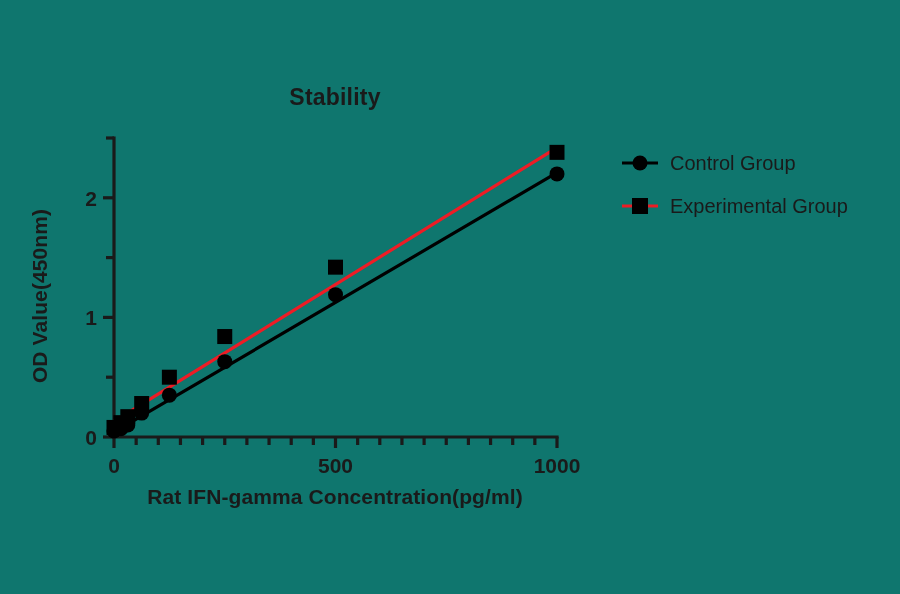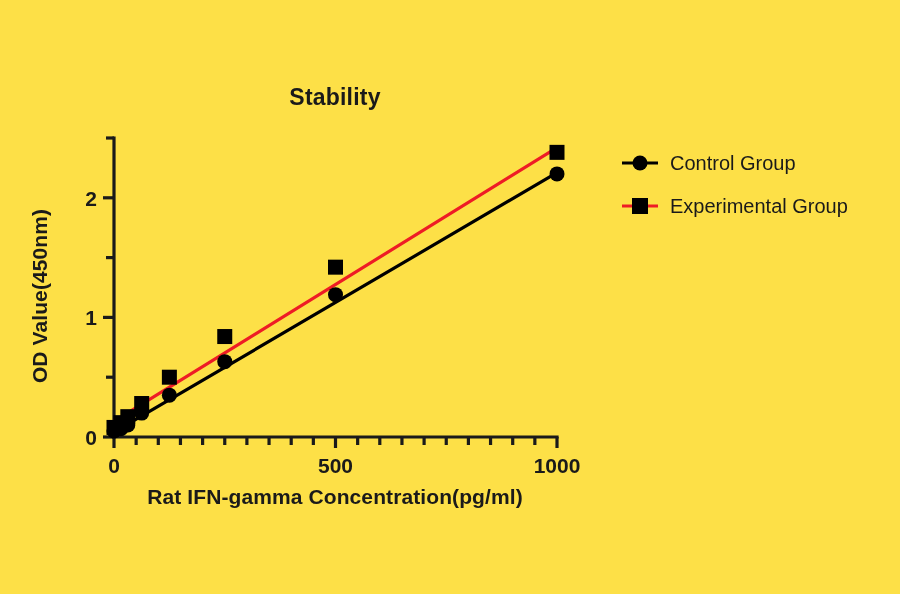--- a/index.html
+++ b/index.html
@@ -11,21 +11,21 @@
     width: 900px;
     height: 594px;
     font-family: "Liberation Sans", sans-serif;
     color: #000000;
     overflow: hidden;
   }
   #figure {
     position: relative;
     width: 900px;
     height: 594px;
-    background: #fde047;
+    background: #0f766e;
   }
   .chart-svg {
     position: absolute;
     left: 0;
     top: 0;
     width: 900px;
     height: 594px;
   }
   text {
     font-family: "Liberation Sans", sans-serif;

